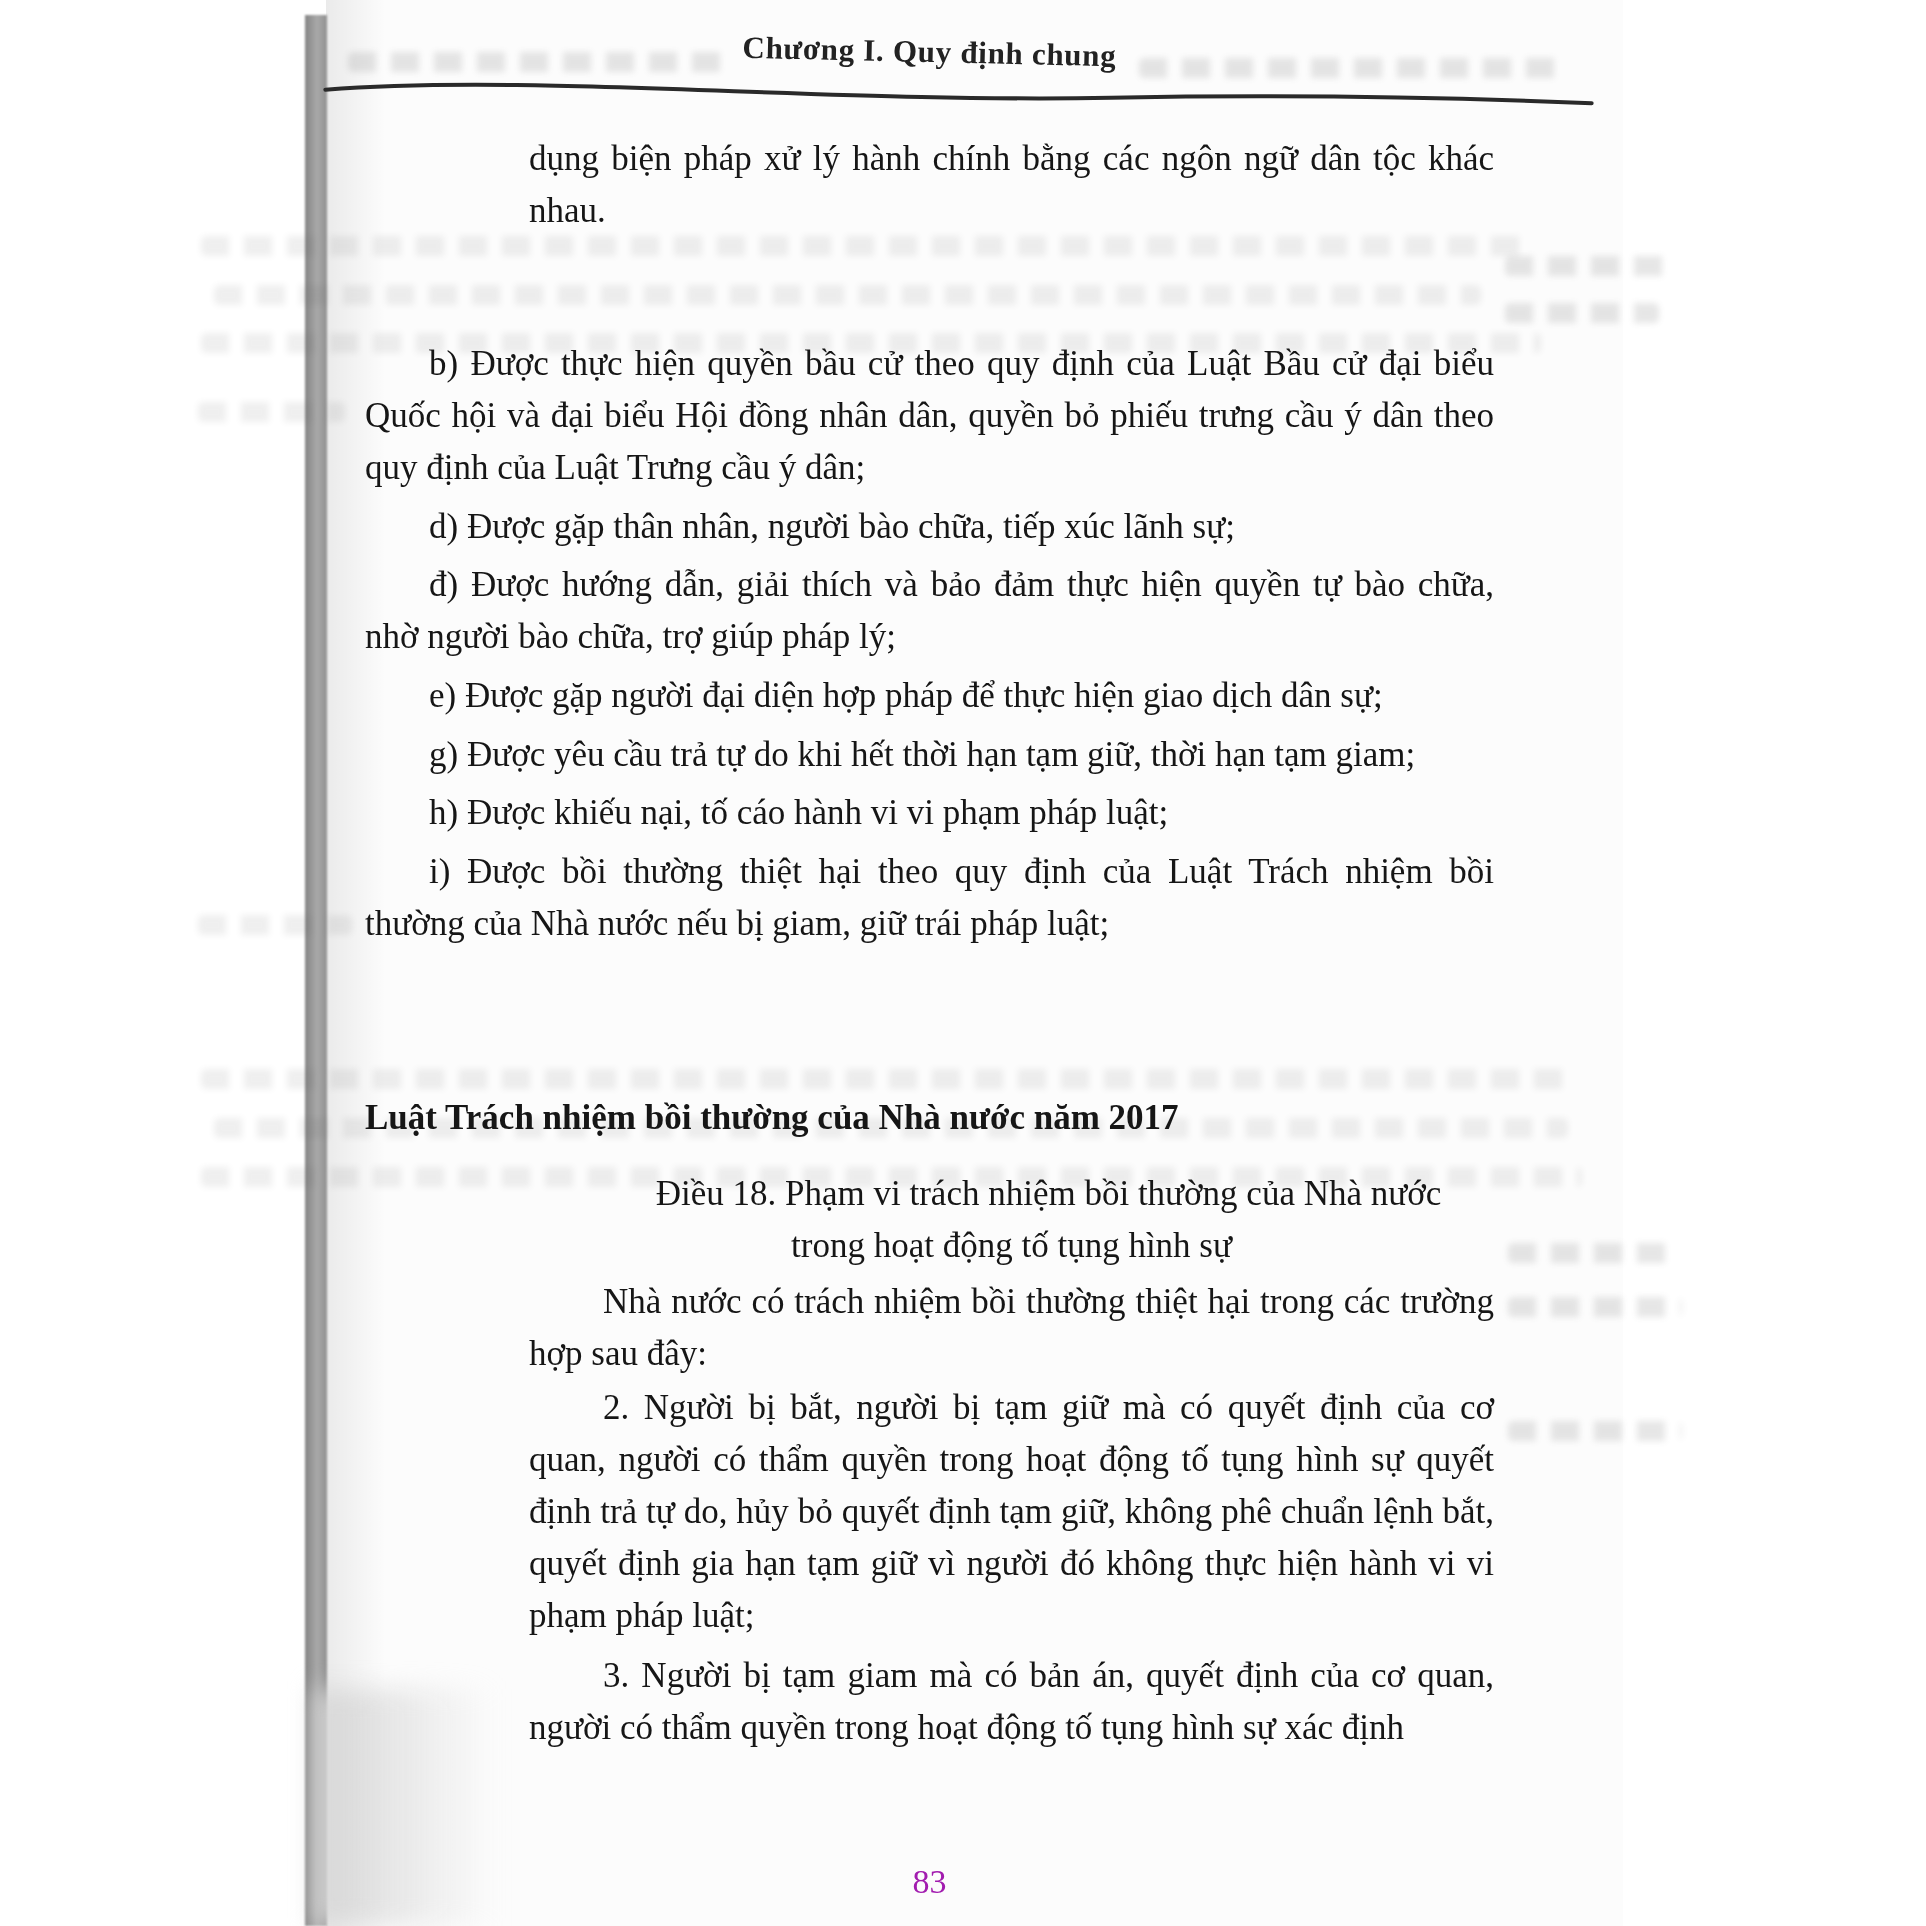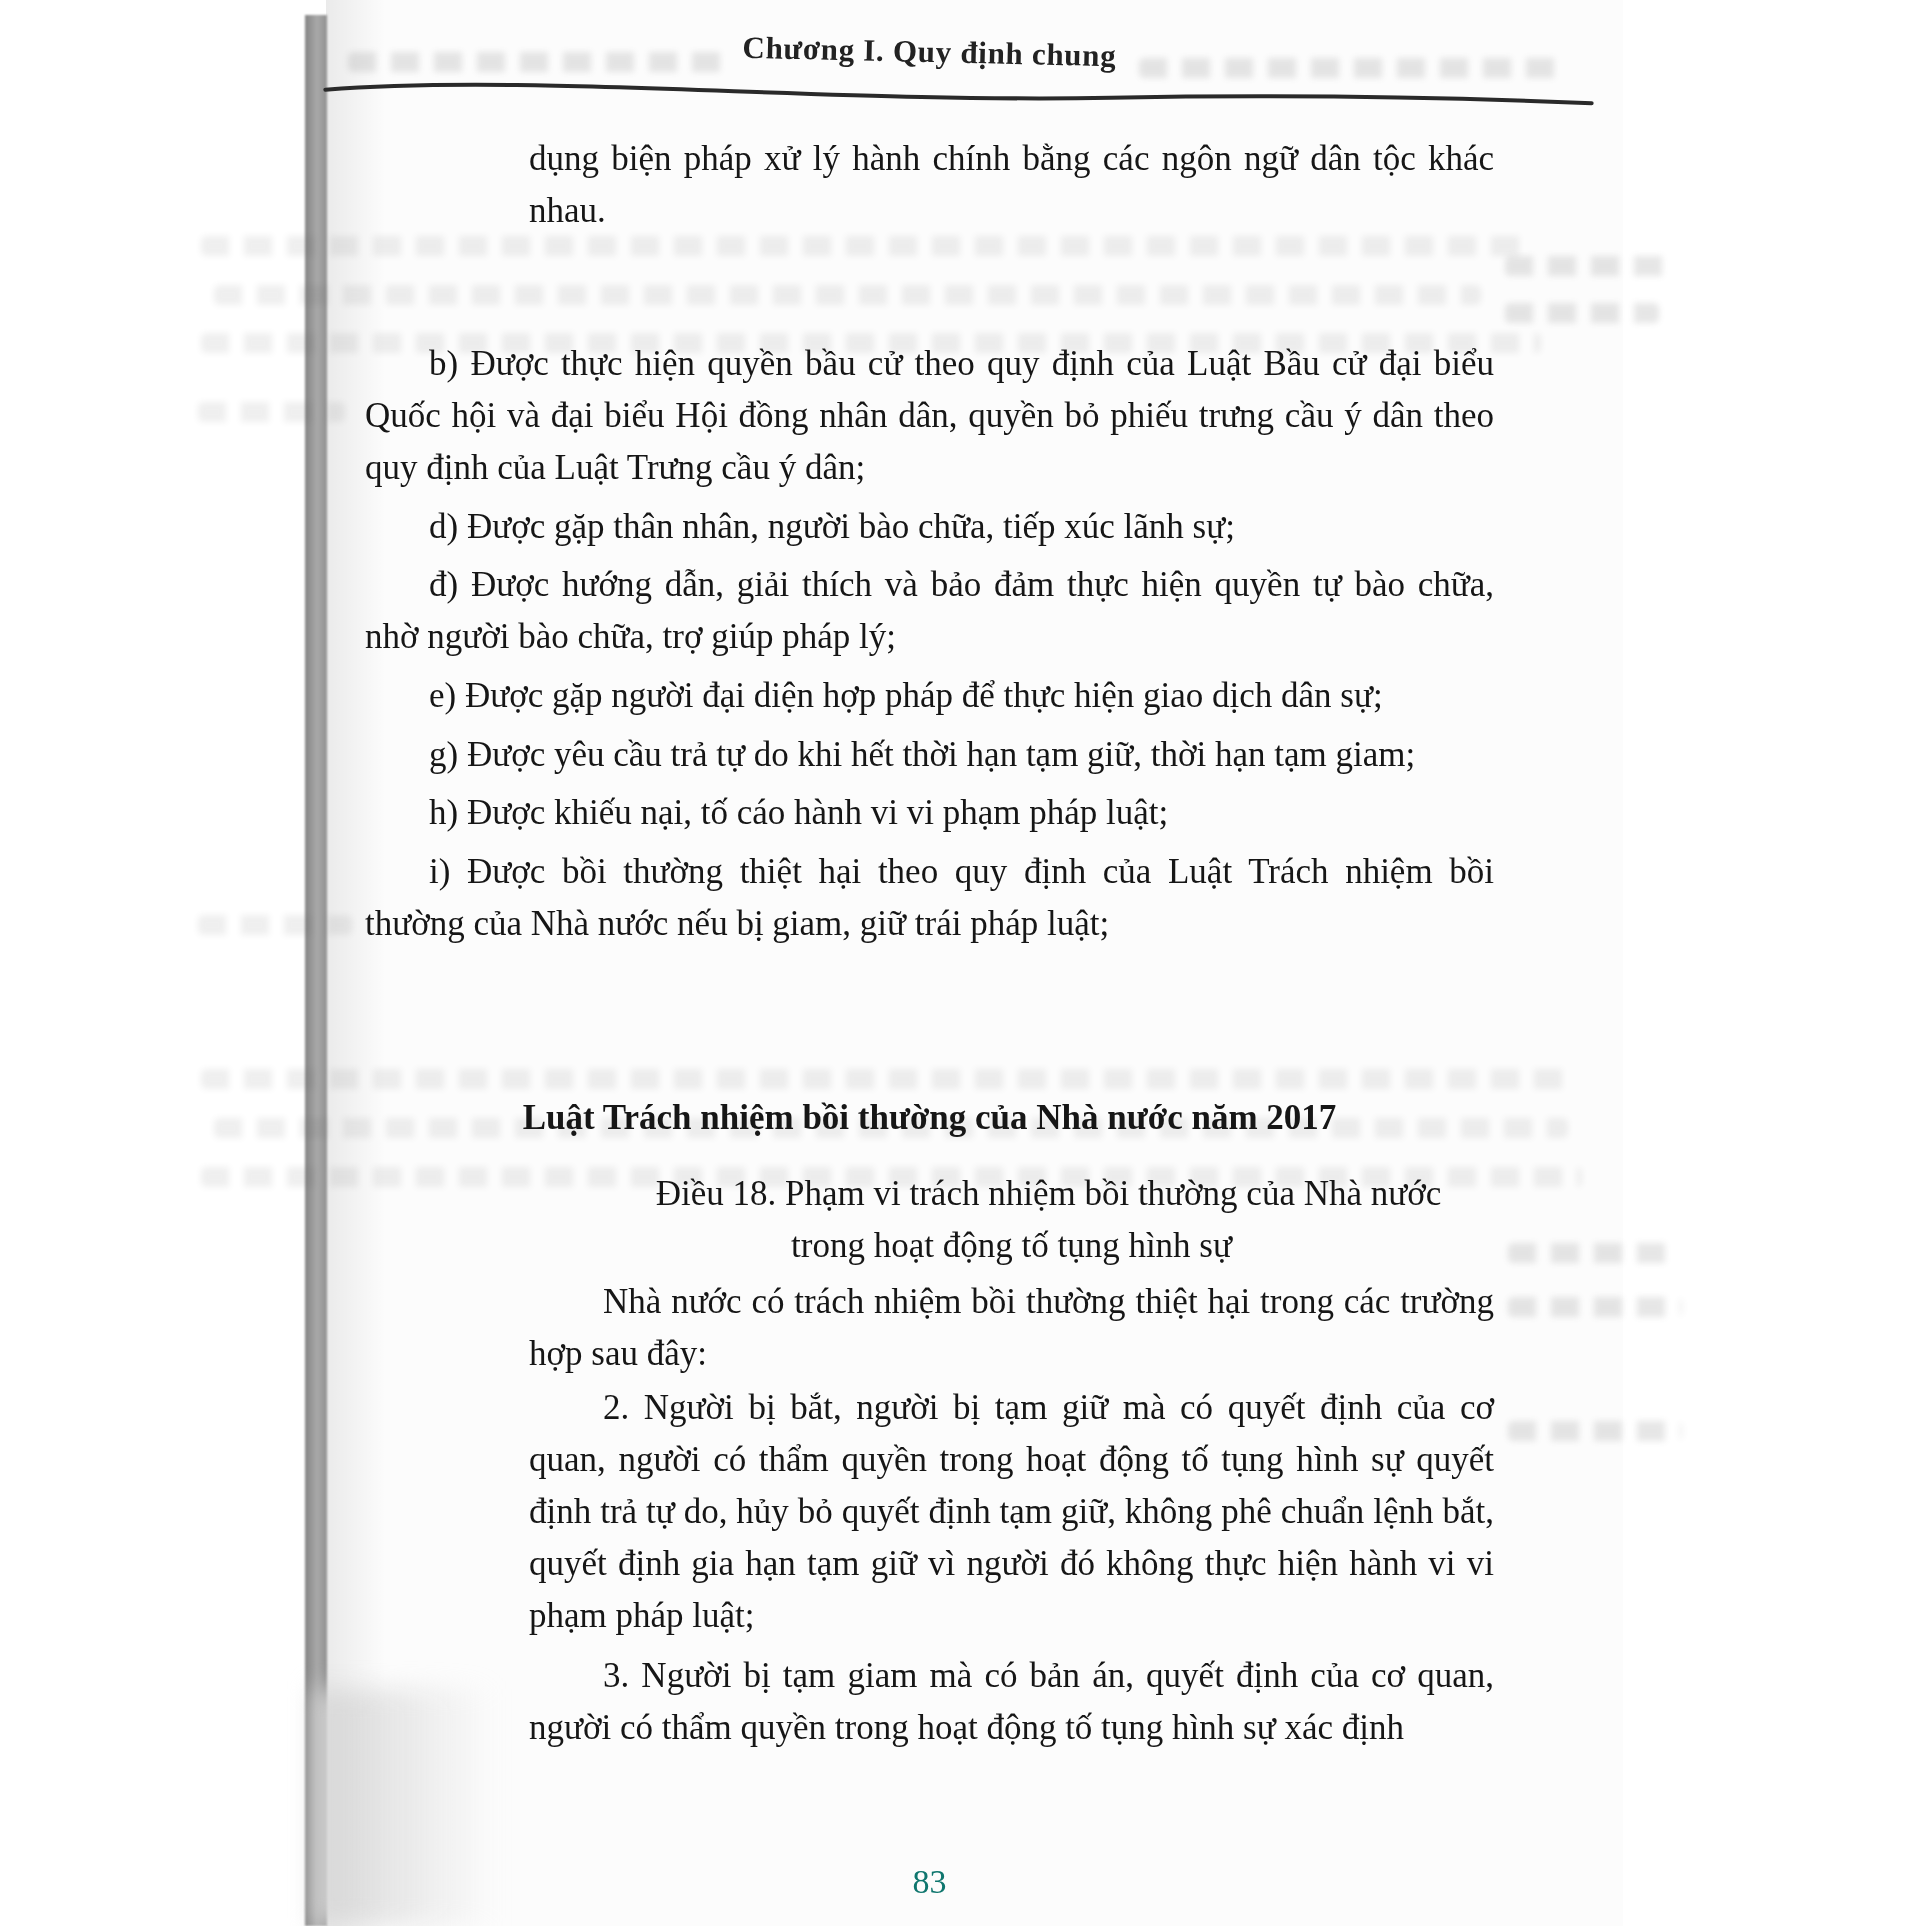--- a/index.html
+++ b/index.html
@@ -19,25 +19,25 @@
   
   .header-title{position:absolute;left:365px;top:34px;width:1129px;text-align:center;
     font-weight:bold;font-size:31px;letter-spacing:0.7px;transform:rotate(1.3deg);color:#222;}
   .rule{position:absolute;left:320px;top:64px;width:1277px;height:54px;}
   
   .col{position:absolute;left:365px;top:133px;width:1129px;
     font-size:35px;line-height:52px;text-align:justify;}
   .col p{margin:0;padding:0;}
   .cont{margin:0 0 101px 164px !important;}
   .li{margin:0 0 6.7px 0 !important;text-indent:64px;}
-  .law-title{font-weight:bold;text-align:center;margin:142px 0 24px 0 !important;font-family:Liberation Serif, serif;}
+  .law-title{font-weight:bold;margin:142px 0 24px 0 !important;font-family:Liberation Serif, serif;}
   .article{font-weight:normal;text-align:center;margin:0 0 3.4px 164px !important;text-indent:74px;line-height:52px;}
   .quote{margin:0 0 2.7px 164px !important;text-indent:74px;}
   .quote.c3{margin-top:8px !important;}
-  .pageno{position:absolute;left:365px;top:1863px;width:1129px;text-align:center;font-size:34px;color:#0f766e;}
+  .pageno{position:absolute;left:365px;top:1863px;width:1129px;text-align:center;font-size:34px;color:#a21caf;}
   
   .sm{position:absolute;height:20px;border-radius:5.4px;filter:blur(3.4px);opacity:.14;
     background:repeating-linear-gradient(90deg,#555 0 28px,rgba(0,0,0,0) 28px 43px);}
   .sm.faint{opacity:.09;}
   .shade{position:absolute;left:314px;top:1689px;width:181px;height:237px;
     background:linear-gradient(90deg,#d7d7d7,rgba(255,255,255,0));filter:blur(12px);}
 </style>
 </head>
 <body>
 

